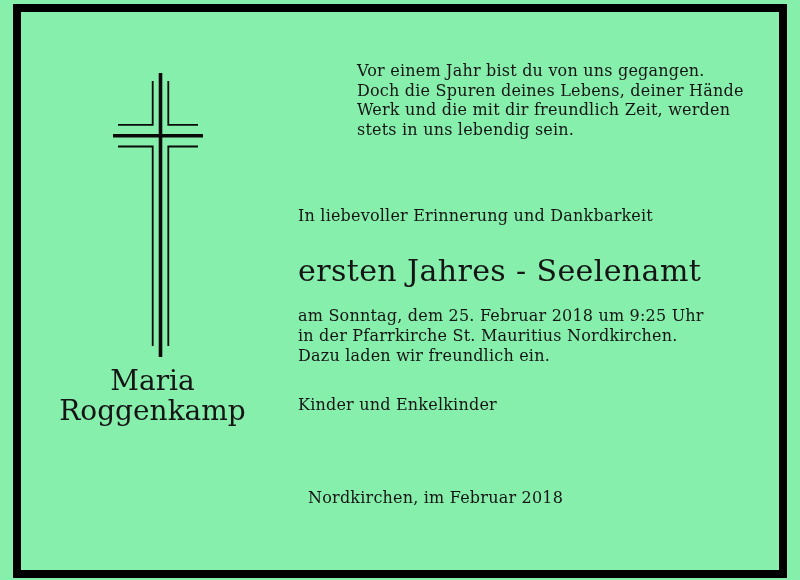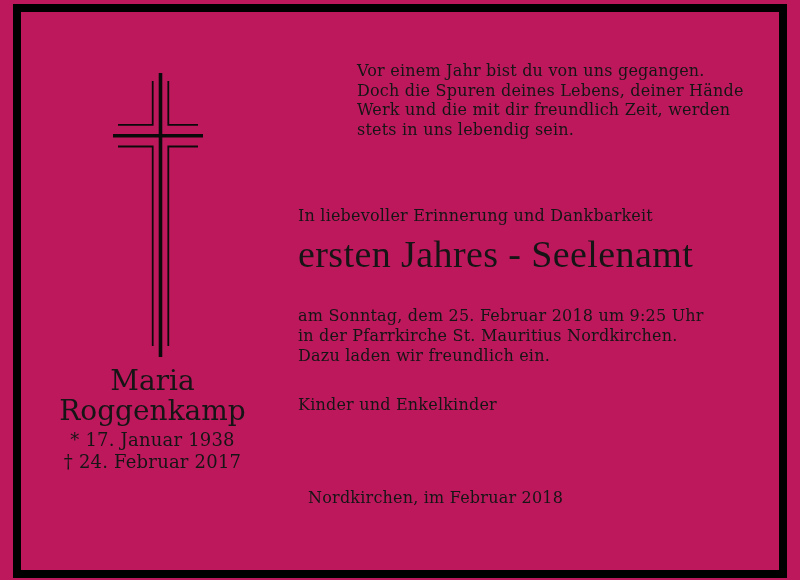--- a/index.html
+++ b/index.html
@@ -4,21 +4,21 @@
 <style>
   html, body {
     margin: 0;
     padding: 0;
     background: #ffffff;
   }
   .card {
     position: relative;
     width: 800px;
     height: 580px;
-    background: #be185d;
+    background: #86efac;
     font-family: "DejaVu Serif", "Liberation Serif", serif;
     color: #151515;
     overflow: hidden;
   }
   .frame {
     position: absolute;
     left: 13px;
     top: 4px;
     width: 774px;
     height: 574px;
@@ -34,21 +34,21 @@
   }
   .blk {
     position: absolute;
     font-size: 16px;
     line-height: 19.5px;
     letter-spacing: 0.2px;
     white-space: nowrap;
   }
   .verse   { left: 357px; top: 61px; }
   .intro   { left: 298px; top: 206px; }
-  .title   { left: 298px; top: 236px; font-size: 38px; line-height: 37px; letter-spacing: 0.4px; font-family: Liberation Serif, serif; }
+  .title   { left: 298px; top: 252px; font-size: 30px; line-height: 37px; letter-spacing: 0.4px; }
   .details { left: 298px; top: 306px; line-height: 20px; }
   .mourners{ left: 298px; top: 395px; }
   .placed  { left: 308px; top: 488px; }
   .name-block {
     position: absolute;
     left: 45px;
     top: 366px;
     width: 215px;
     text-align: center;
     white-space: nowrap;
@@ -94,19 +94,15 @@
     <div>Dazu laden wir freundlich ein.</div>
   </div>
 
   <div class="blk mourners">Kinder und Enkelkinder</div>
 
   <div class="blk placed">Nordkirchen, im Februar 2018</div>
 
   <div class="name-block">
     <div class="name-line">Maria</div>
     <div class="name-line">Roggenkamp</div>
-    <div class="dates-wrap">
-      <div class="date-line">* 17. Januar 1938</div>
-      <div class="date-line">† 24. Februar 2017</div>
-    </div>
   </div>
 
 </div>
 
 </body></html>

